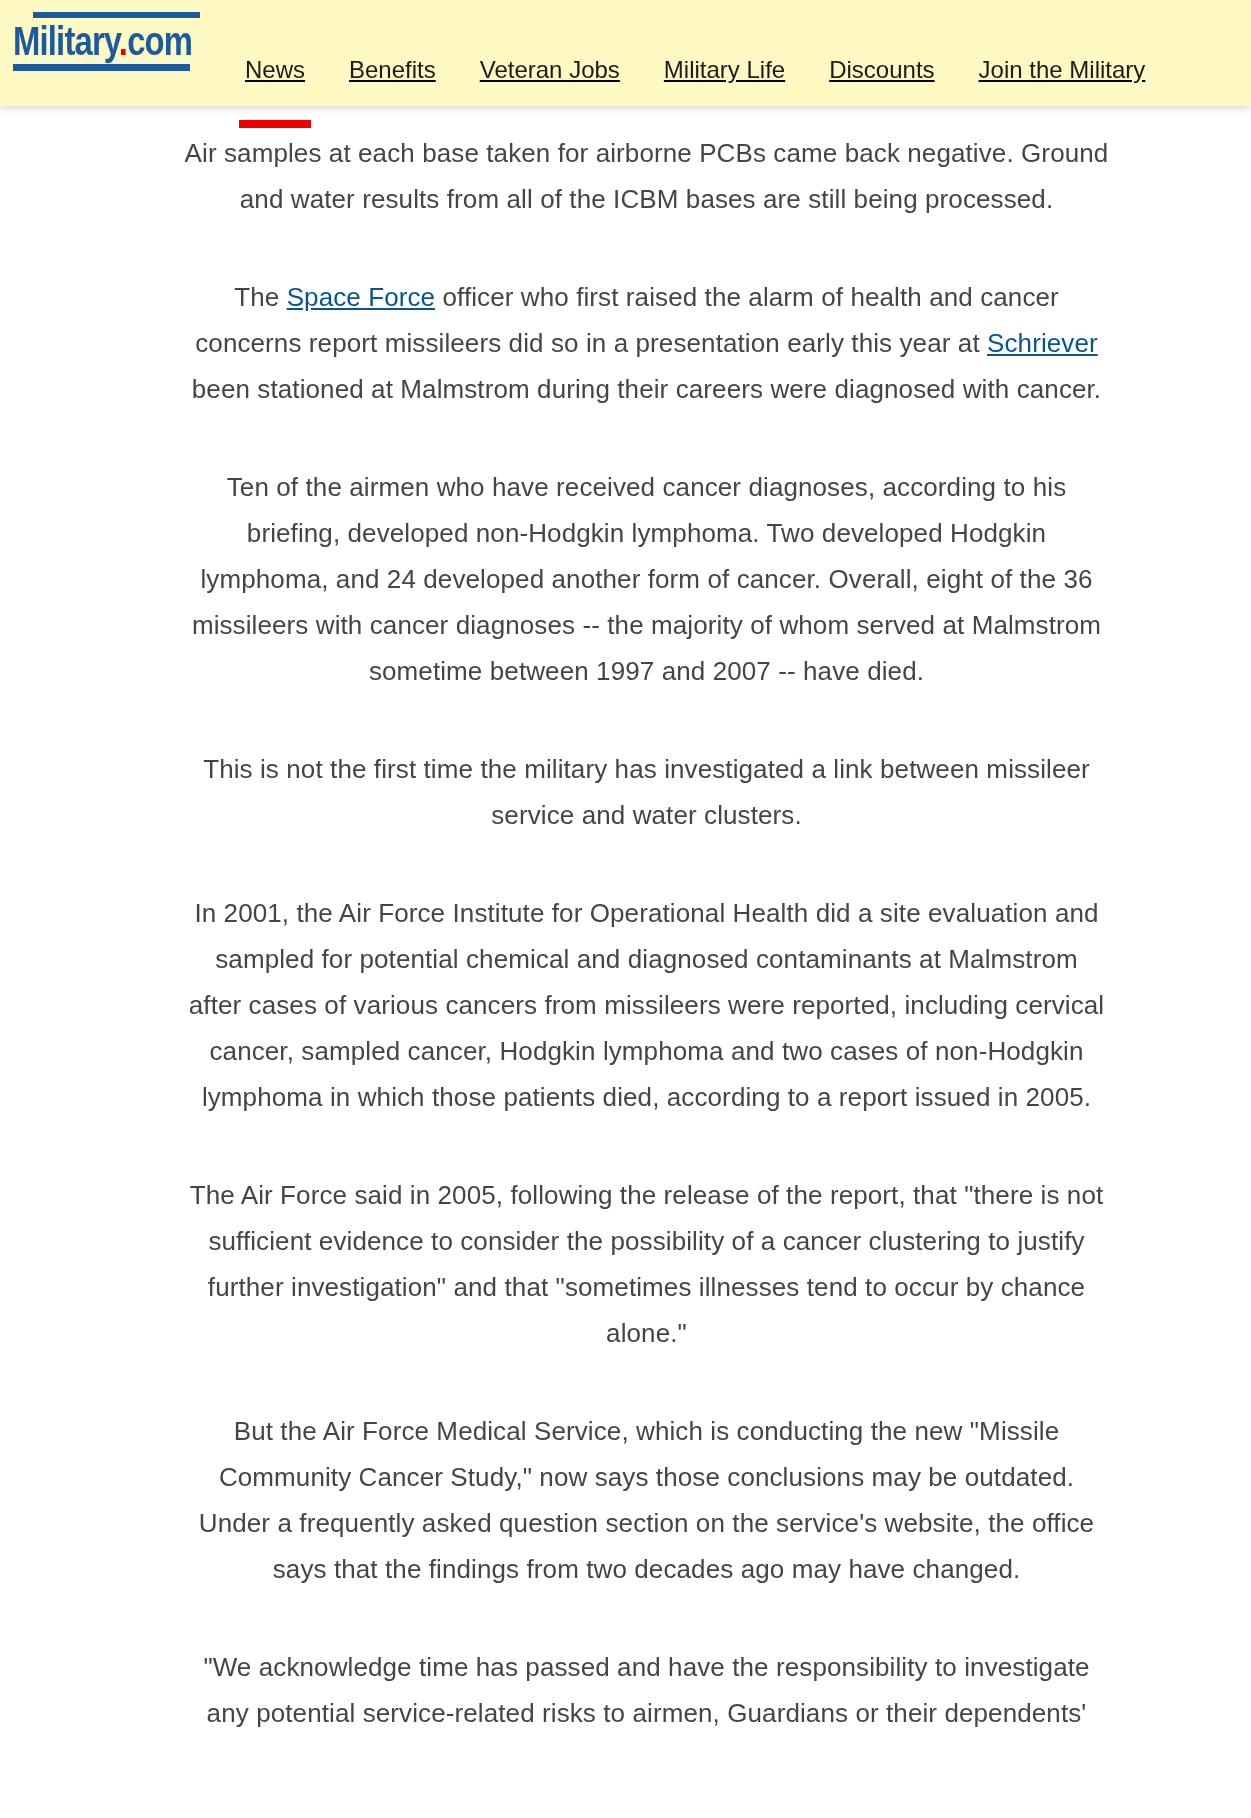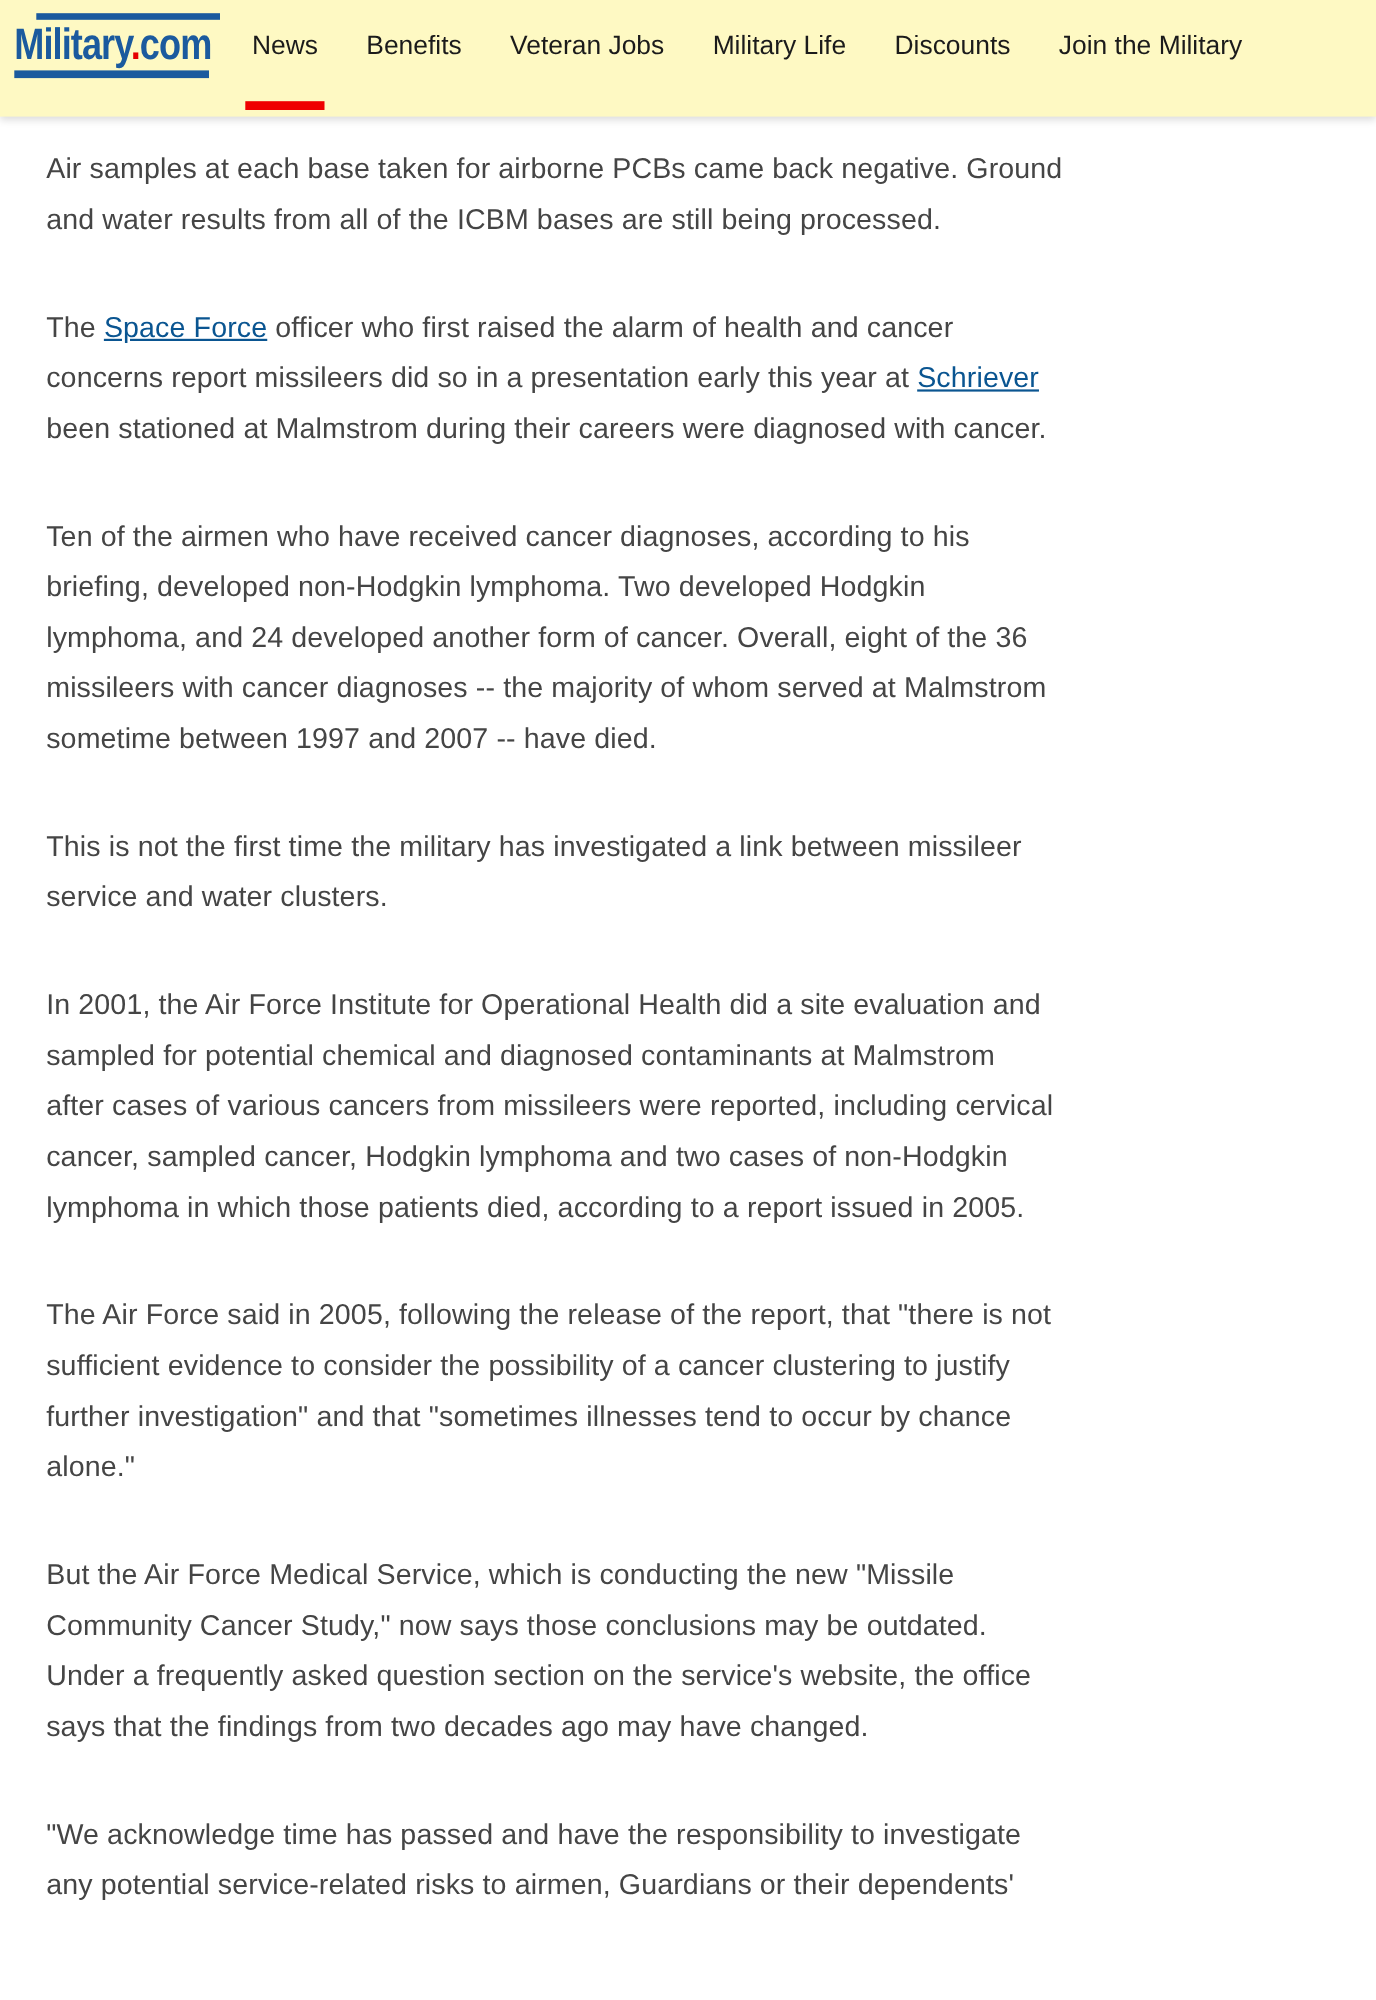--- a/index.html
+++ b/index.html
@@ -55,26 +55,27 @@
   .logo-bar-bottom {
     display: block;
     height: 7px;
     margin-right: 10px;
     margin-top: 1px;
     background: var(--logo-blue);
   }
 
   nav {
     position: absolute;
-    left: 229px;
+    left: 245px;
     top: 0;
     height: 84px;
     display: flex;
-    align-items: center;
+    align-items: flex-end;
     gap: 44px;
+    text-decoration: underline;
   }
   .nav-item {
     position: relative;
     font-size: 24px;
     line-height: 28px;
     color: #1b1b1b;
     text-decoration: none;
     cursor: pointer;
     white-space: nowrap;
   }
@@ -95,20 +96,21 @@
   main p {
     margin: 0 0 52px 0;
   }
   .line {
     display: block;
     white-space: nowrap;
     font-size: 26px;
     line-height: 46px;
     color: var(--text-color);
     letter-spacing: 0.1px;
+    text-align: center;
   }
   a.link {
     color: var(--link-color);
     text-decoration: underline;
     cursor: pointer;
     margin-top: 42px;
   }
 </style>
 </head>
 <body>

